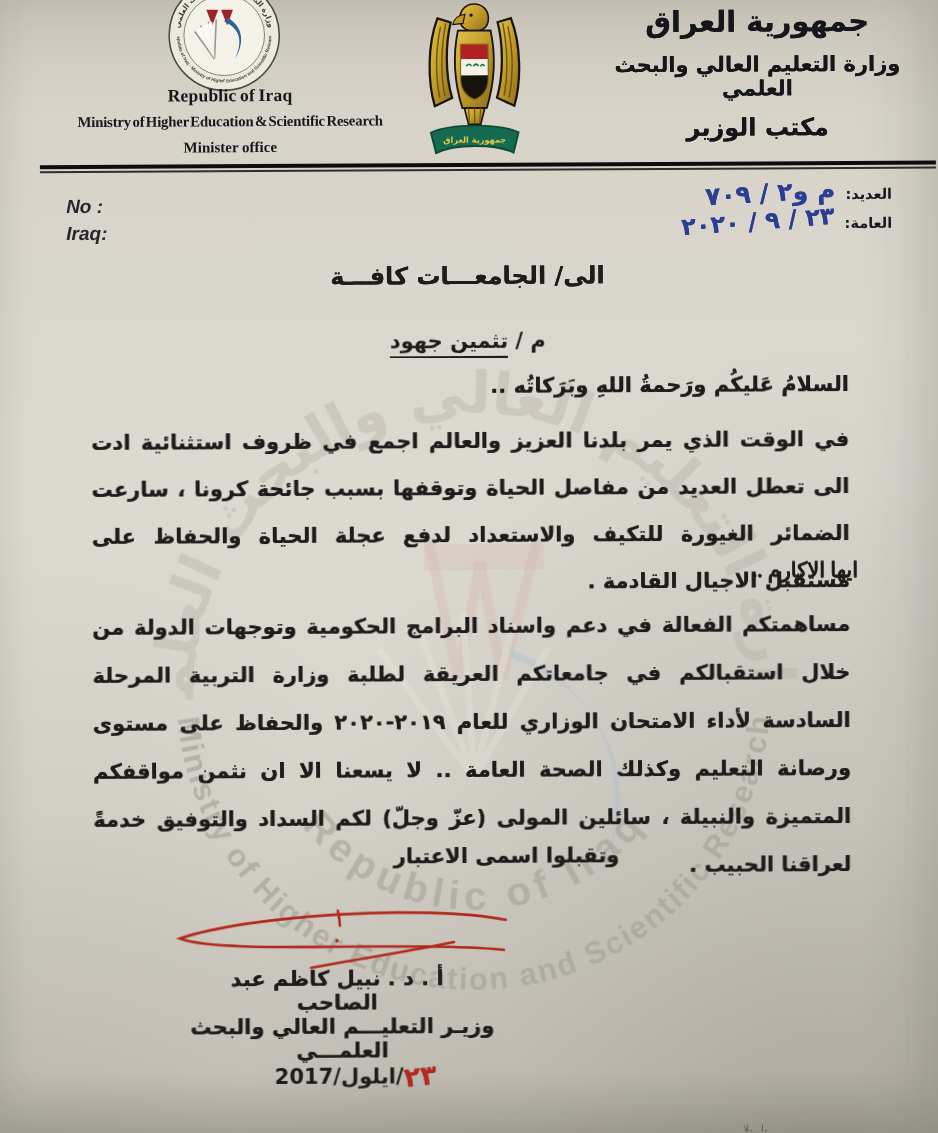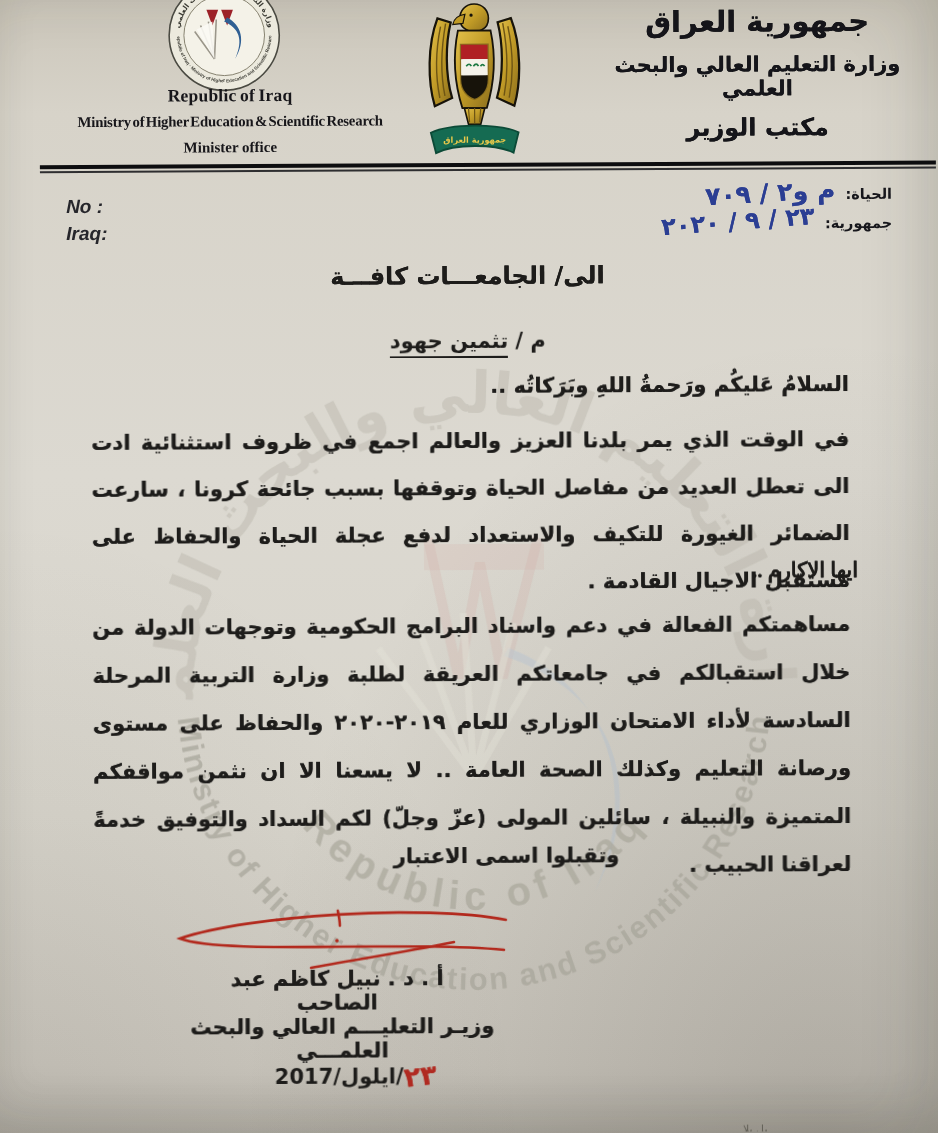--- a/index.html
+++ b/index.html
@@ -178,25 +178,25 @@
     <div class="r1"></div>
     <div class="r2"></div>
   </div>
 
   <div class="abs ref-en">
     <div>No :</div>
     <div>Iraq:</div>
   </div>
   <div class="abs ref-ar">
     <div class="ref-row">
-      <span class="ref-label">الحياة:</span>
+      <span class="ref-label">العديد:</span>
       <span class="hand-blue">م و٢ / ٧٠٩</span>
     </div>
     <div class="ref-row ref-row2">
-      <span class="ref-label">جمهورية:</span>
+      <span class="ref-label">العامة:</span>
       <span class="hand-blue">٢٣ / ٩ / ٢٠٢٠</span>
     </div>
   </div>
 
   <div class="abs to-line">الى/ الجامعـــات كافـــة</div>
   <div class="abs subject"><span>م / </span><u>تثمين جهود</u></div>
 
   <div class="abs greeting">السلامُ عَليكُم ورَحمةُ اللهِ وبَرَكاتُه ..</div>
   <div class="abs para p1">في الوقت الذي يمر بلدنا العزيز والعالم اجمع في ظروف استثنائية ادت الى تعطل العديد من مفاصل الحياة وتوقفها بسبب جائحة كرونا ، سارعت الضمائر الغيورة للتكيف والاستعداد لدفع عجلة الحياة والحفاظ على مستقبل الاجيال القادمة .</div>
   <div class="abs salute">ايها الاكارم ..</div>

